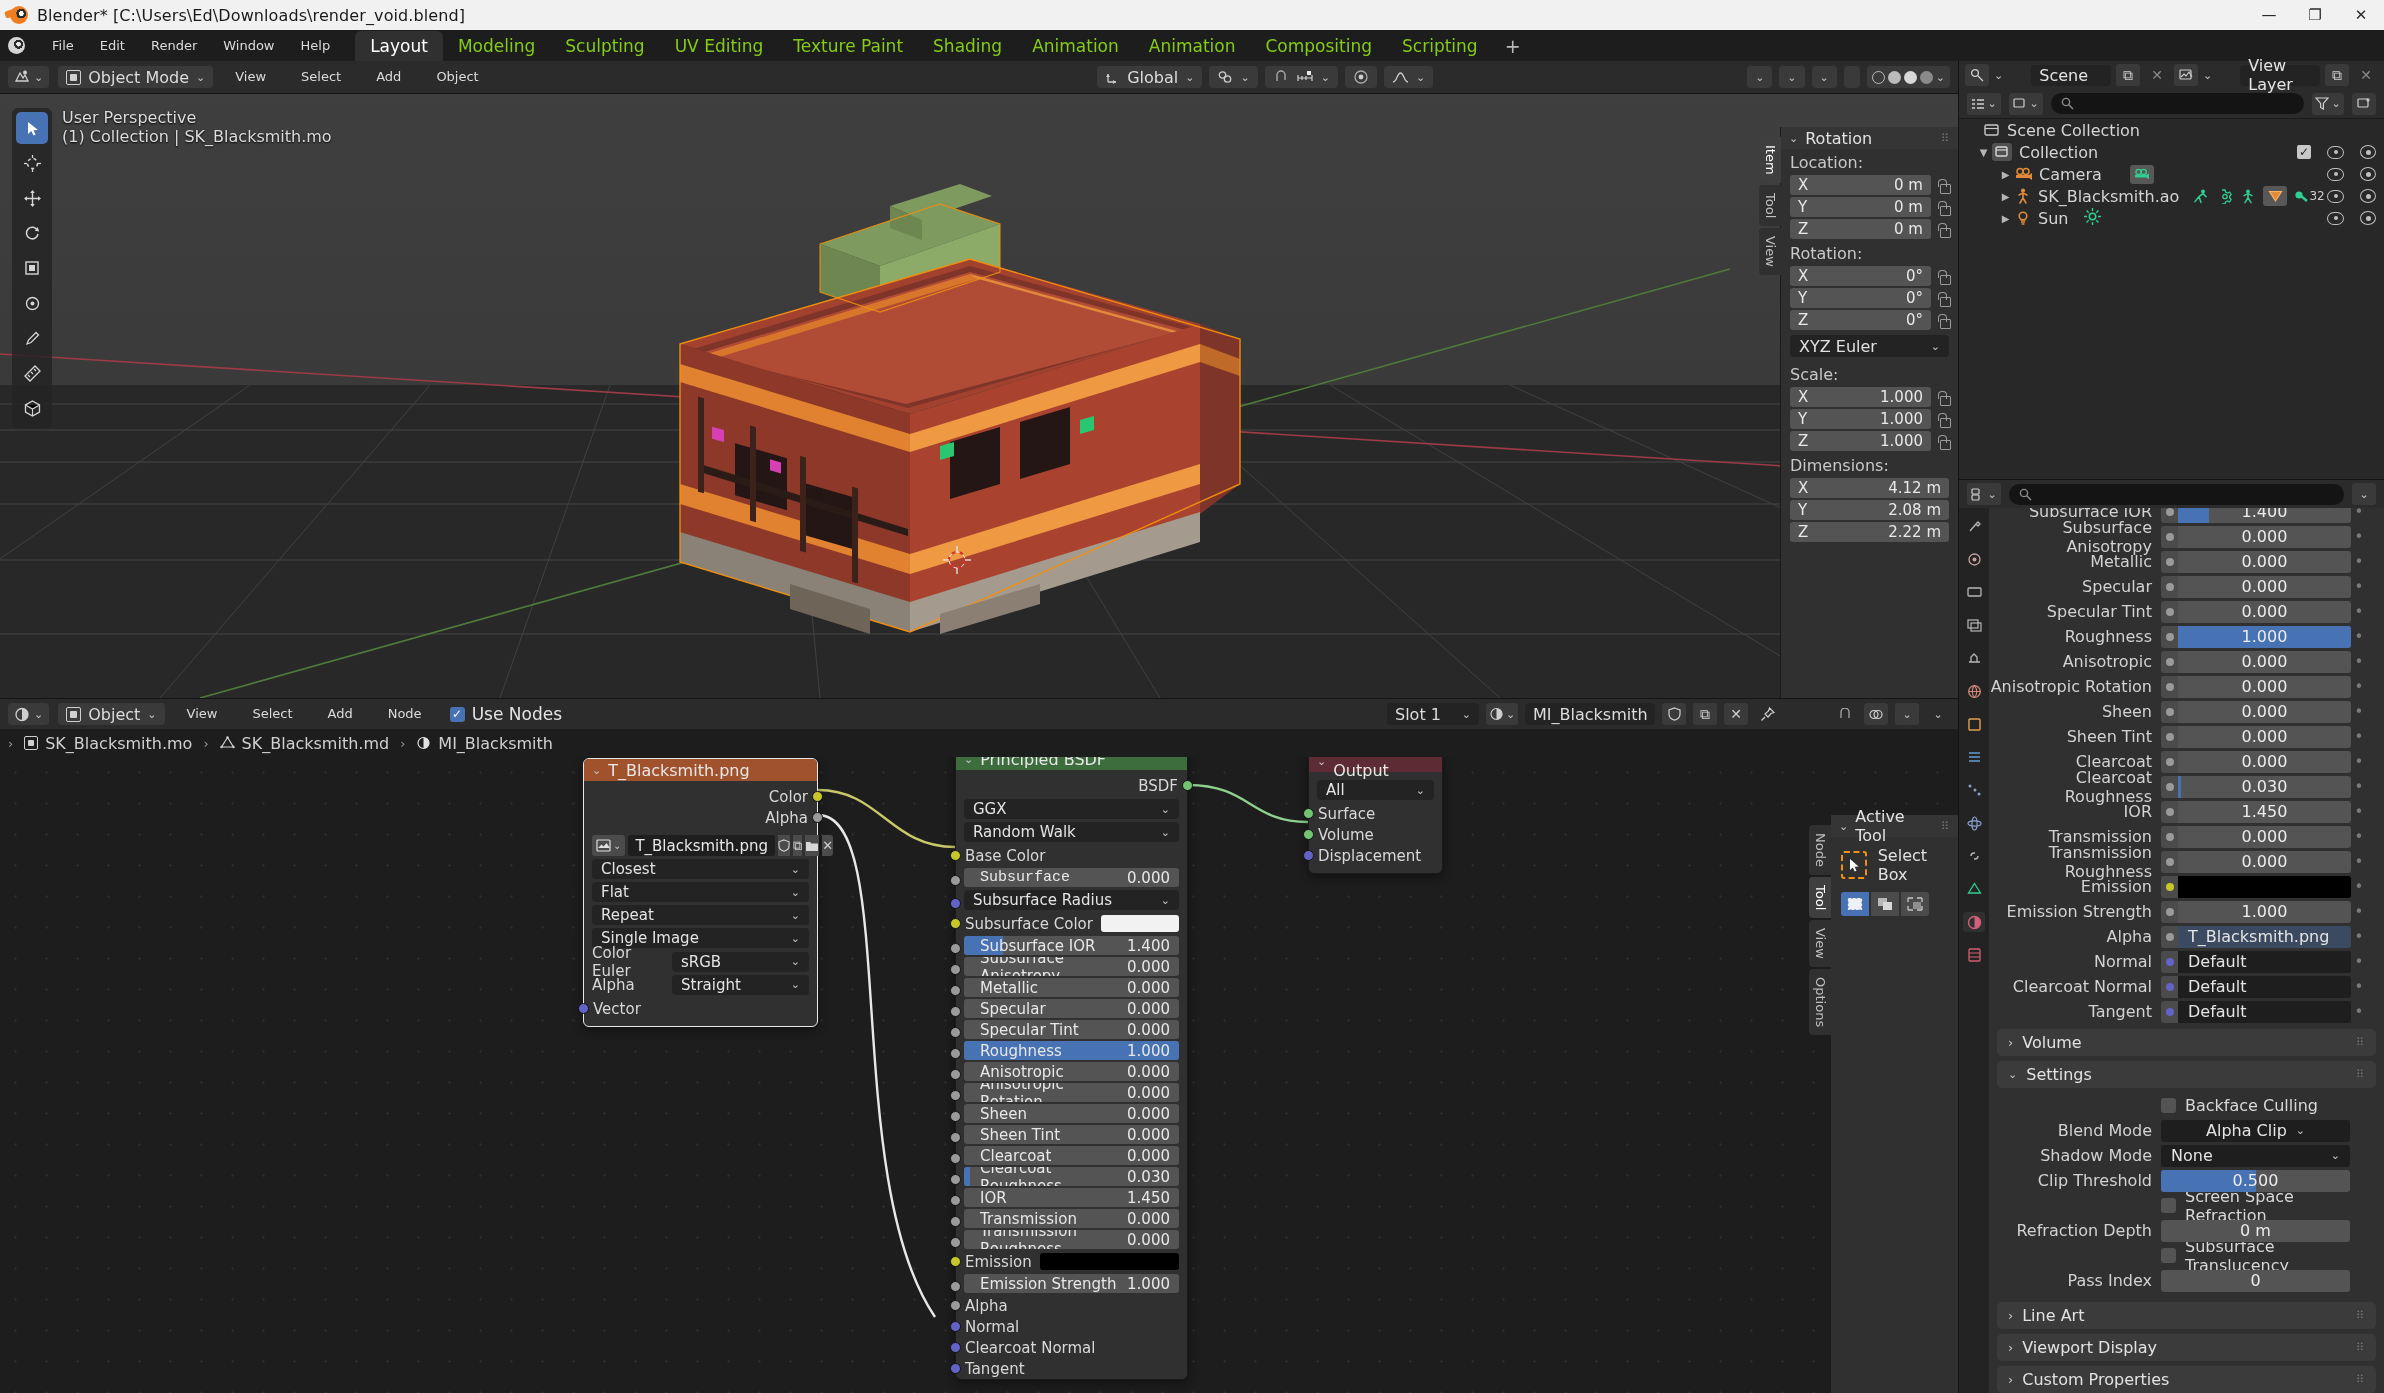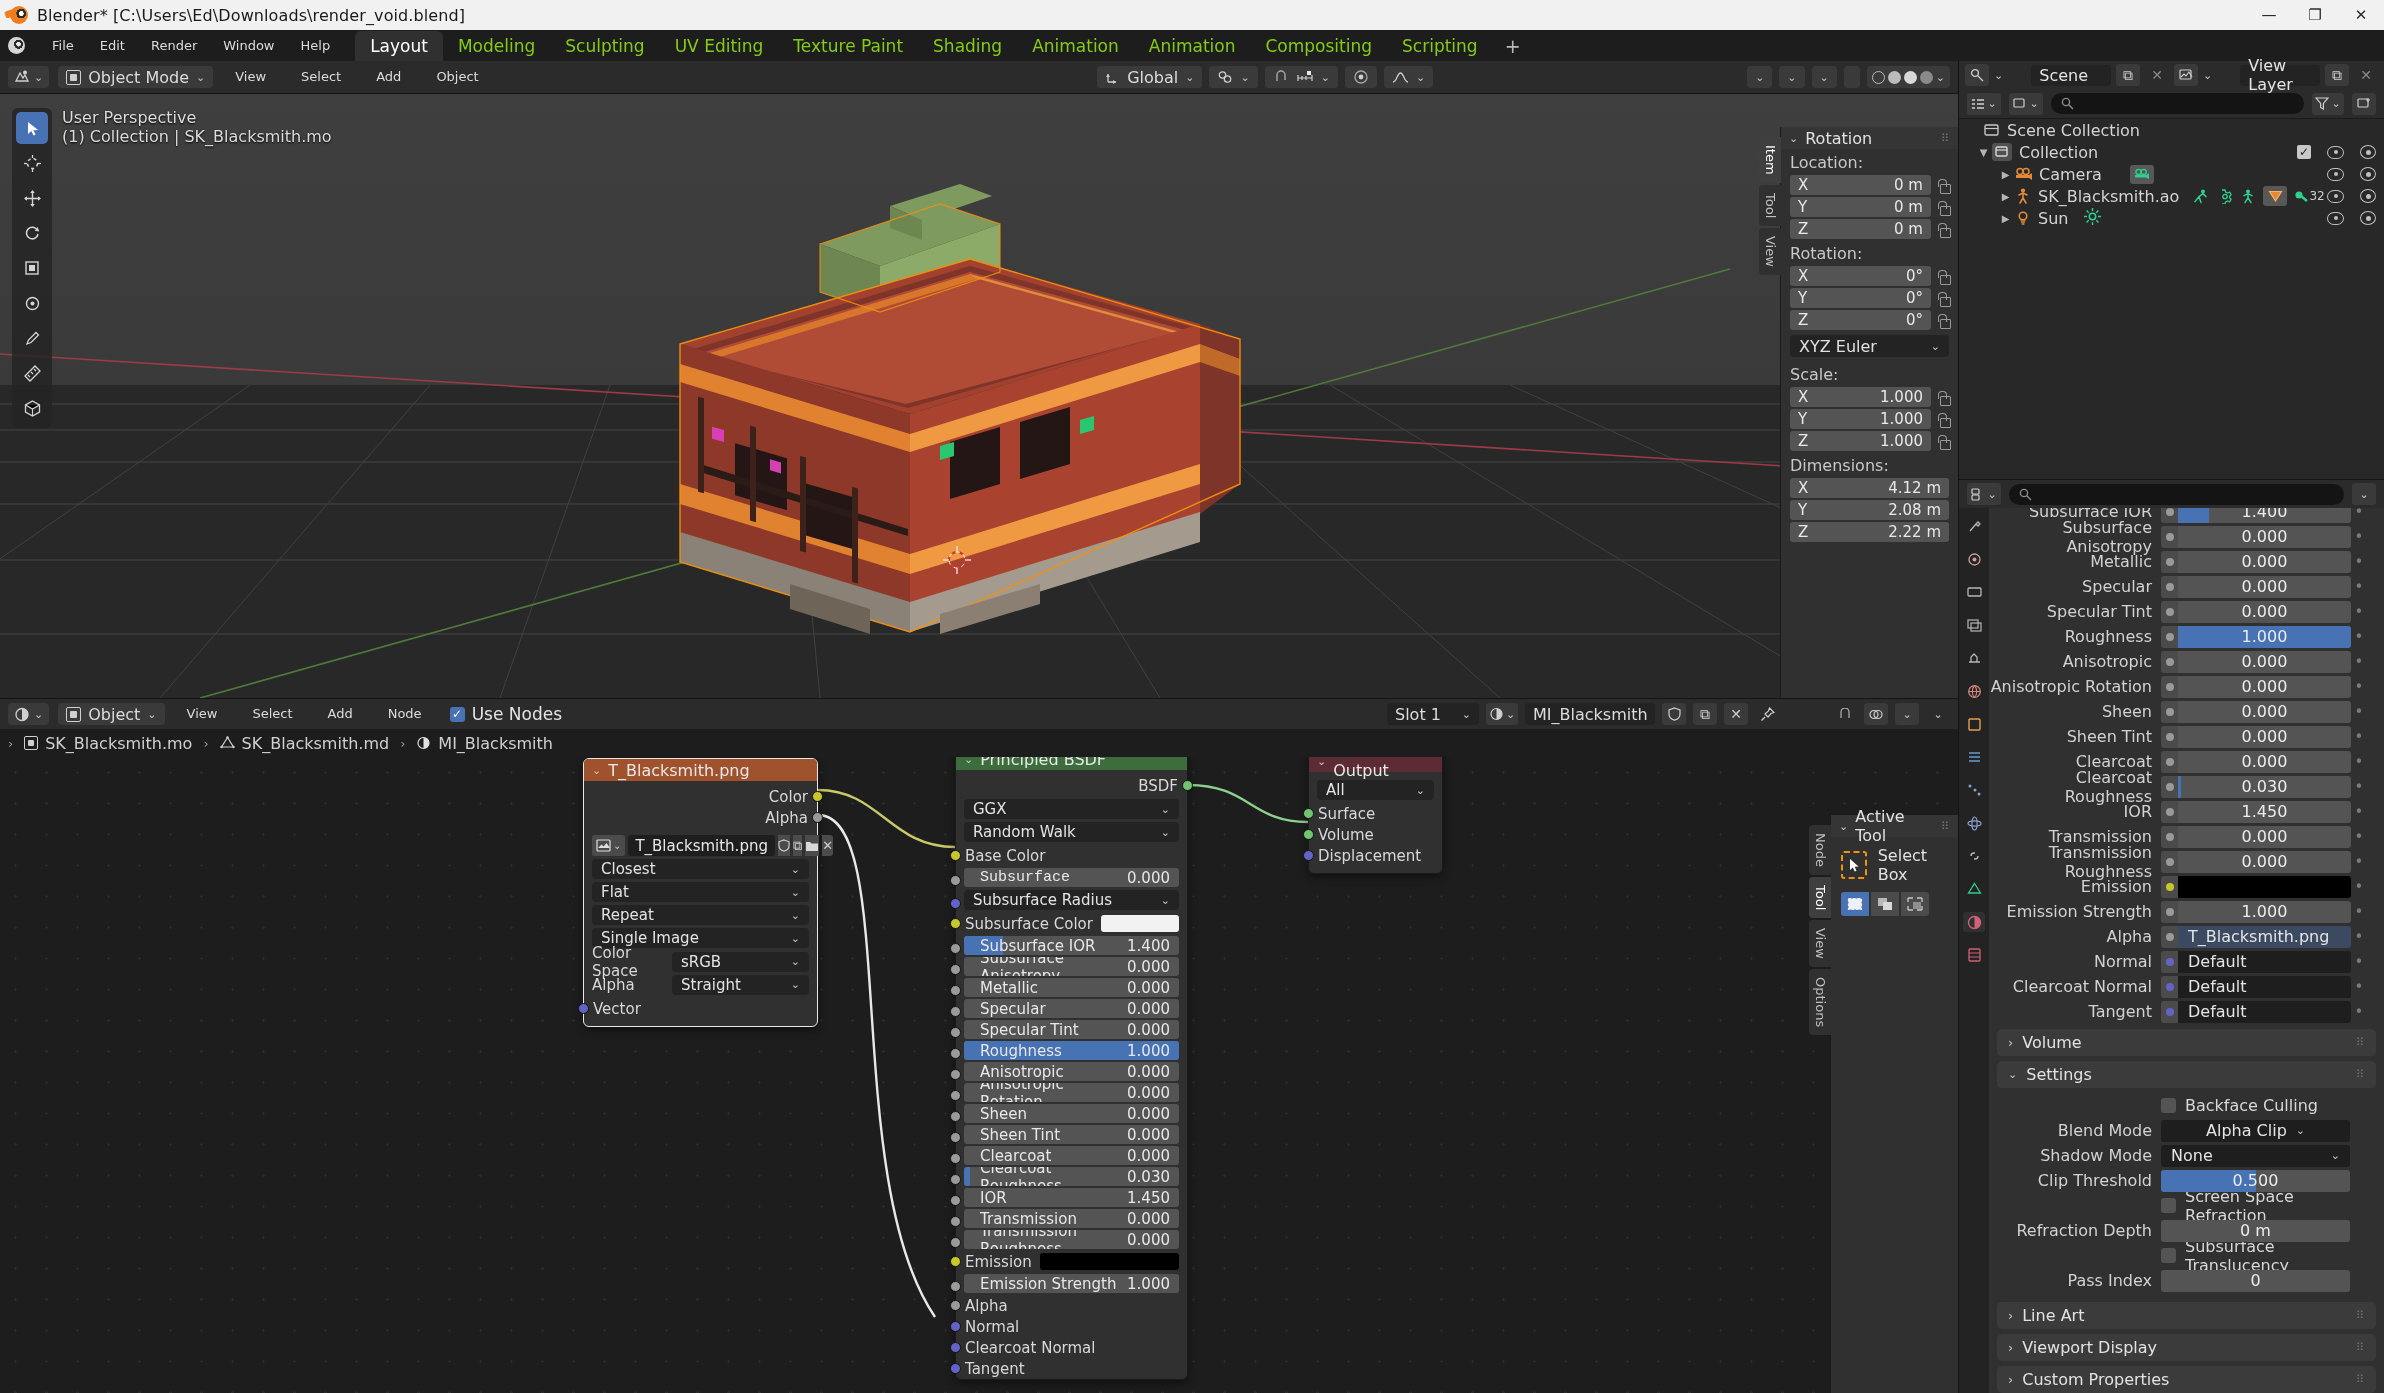--- a/index.html
+++ b/index.html
@@ -1270,21 +1270,21 @@
         </div>
         <div class="nddl">
           <span>Repeat</span>
           <span class="chev">⌄</span>
         </div>
         <div class="nddl">
           <span>Single Image</span>
           <span class="chev">⌄</span>
         </div>
         <div class="nprop">
-          <span style="width:72px">Color Space</span>
+          <span style="width:72px">Color Euler</span>
           <span class="nddl">
             <span>sRGB</span>
             <span class="chev">⌄</span>
           </span>
         </div>
         <div class="nprop">
           <span style="width:72px">Alpha</span>
           <span class="nddl">
             <span>Straight</span>
             <span class="chev">⌄</span>

